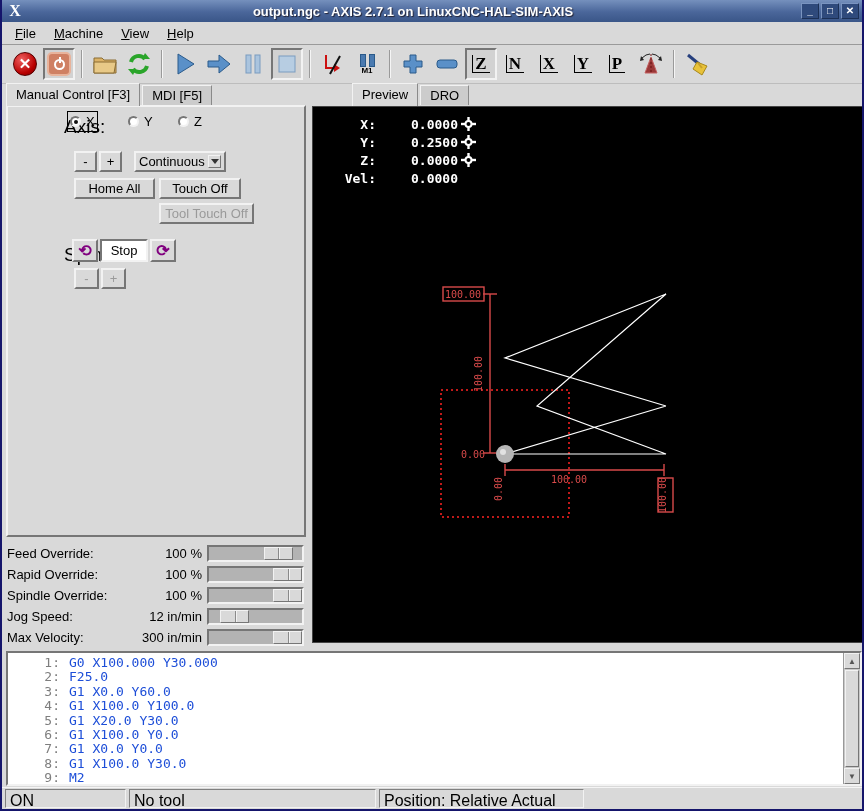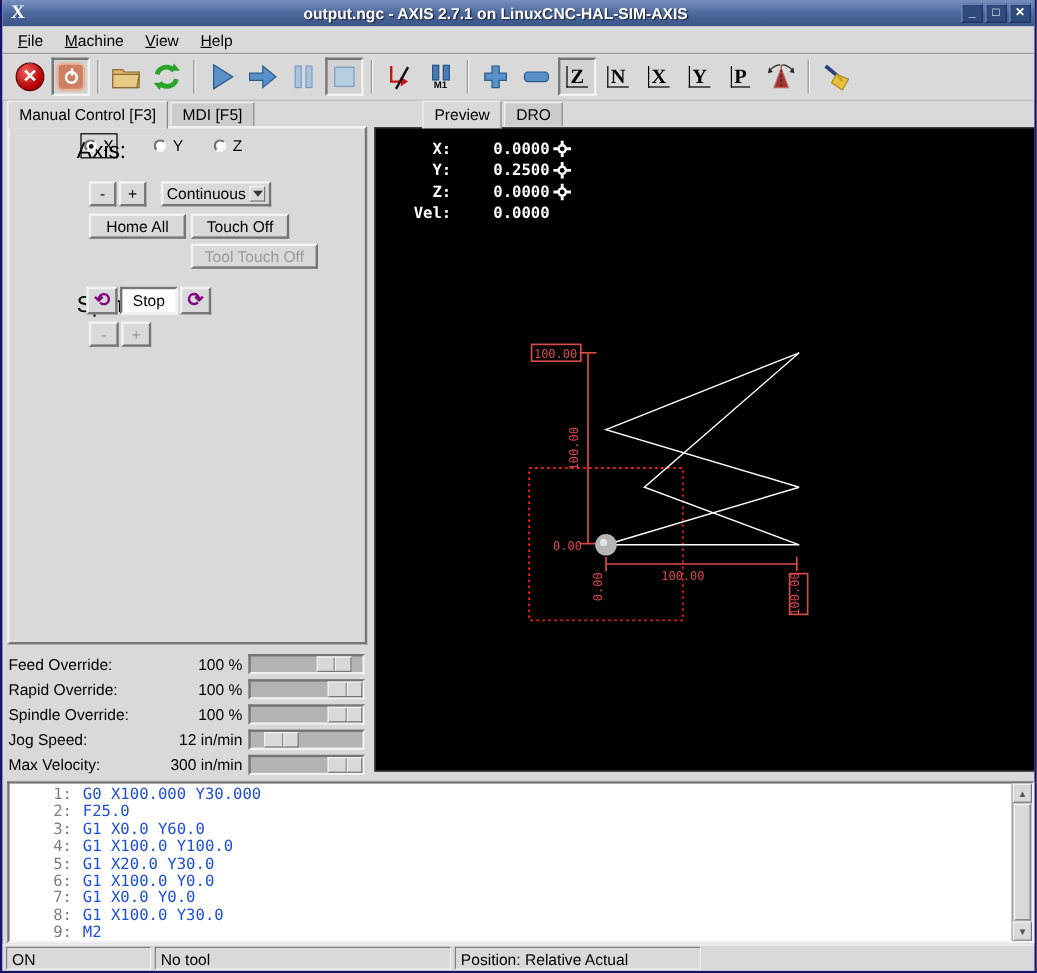--- a/index.html
+++ b/index.html
@@ -41,21 +41,21 @@
   .m1bars i{width:6px;height:13px;background:#4a7ab0;border:1px solid #2a5a8a;}
   .m1txt{font-size:8px;font-weight:bold;line-height:8px;}
   .spin-ic{font-size:16px;font-weight:bold;color:#80007f;line-height:16px;}
   .btn{display:inline-flex;align-items:center;justify-content:center;font-size:13px;
     border:2px solid;border-color:#f2f2f2 #767676 #767676 #f2f2f2;background:#d9d9d9;position:absolute;}
   .btn.disabled{color:#9a9a9a;}
   .btn.active{background:#ececec;}
   
   .panel-left{position:absolute;left:4px;top:84px;width:300px;height:563px;}
   .panel-right{position:absolute;left:310px;top:84px;width:552px;height:559px;}
-  .tabbar{position:absolute;left:0;top:0;height:22px;display:flex;align-items:center;gap:2px;}
+  .tabbar{position:absolute;left:0;top:0;height:22px;display:flex;align-items:flex-end;gap:2px;}
   .tab{padding:3px 9px 2px 9px;border:1px solid #8a8a8a;border-bottom:none;background:#d9d9d9;
     border-top-color:#f2f2f2;border-left-color:#f2f2f2;position:relative;}
   .tab.active{padding-bottom:4px;z-index:2;}
   .tab.inactive{background:#cccccc;margin-bottom:1px;padding-top:2px;}
   .tabframe{position:absolute;left:0;top:21px;width:100%;
     border:2px solid;border-color:#f2f2f2 #767676 #767676 #f2f2f2;background:#d9d9d9;}
   
   .lbl{position:absolute;font-size:19px;margin-left:48px;}
   .radio{position:absolute;display:flex;align-items:center;gap:5px;}
   .rdot{width:11px;height:11px;border-radius:50%;border:2px solid;border-color:#767676 #f2f2f2 #f2f2f2 #767676;background:#fff;position:relative;}
@@ -92,21 +92,21 @@
   .gtxt{color:#1d4ed8;white-space:pre;}
   .vscroll{position:absolute;right:0;top:0;width:17px;height:100%;background:#c8c8c8;
     border-left:1px solid #999;display:flex;flex-direction:column;}
   .varrow{height:16px;background:#d9d9d9;border:1px solid;border-color:#f2f2f2 #767676 #767676 #f2f2f2;
     display:flex;align-items:center;justify-content:center;font-size:8px;color:#555;}
   .vthumb{flex:1;margin:1px 1px;background:#d9d9d9;border:1px solid;border-color:#f2f2f2 #767676 #767676 #f2f2f2;}
   
   .statusbar{position:absolute;left:0;top:787px;width:100%;height:22px;background:#d9d9d9;
     border-top:1px solid #f5f5f5;}
   .scell{position:absolute;top:1px;height:19px;border:1px solid;border-color:#808080 #f2f2f2 #f2f2f2 #808080;
-    padding:2px 4px;font-size:13px;background:#d9d9d9;white-space:nowrap;overflow:hidden;}
+    padding:2px 4px;font-size:16px;background:#d9d9d9;white-space:nowrap;overflow:hidden;}
 </style>
 </head>
 <body>
 
 <div class="win">
 
   <div class="titlebar">
     <div class="title-logo">X</div>
     <div class="title-text">output.ngc - AXIS 2.7.1 on LinuxCNC-HAL-SIM-AXIS</div>
     <div class="title-btns">
@@ -256,21 +256,21 @@
 
       <div class="btn" style="left:66px;top:44px;width:23px;height:21px;">-</div>
       <div class="btn" style="left:91px;top:44px;width:23px;height:21px;">+</div>
       <div class="combo" style="left:116px;top:44px;width:92px;height:21px;margin-left:10px;">
         <span>Continuous</span>
         <span class="arrowbox"></span>
       </div>
 
       <div class="btn" style="left:66px;top:71px;width:81px;height:21px;">Home All</div>
       <div class="btn" style="left:151px;top:71px;width:82px;height:21px;">Touch Off</div>
-      <div class="btn disabled" style="left:151px;top:96px;width:106px;height:21px;">Tool Touch Off</div>
+      <div class="btn disabled" style="left:151px;top:96px;width:95px;height:21px;">Tool Touch Off</div>
 
       <span class="lbl" style="left:8px;top:137px;">Spindle:</span>
       <div class="btn" style="left:64px;top:132px;width:26px;height:23px;">
           <span class="spin-ic">⟲</span>
         </div>
       <div class="btn active" style="left:92px;top:132px;width:48px;height:23px;border-color:#767676 #f2f2f2 #f2f2f2 #767676;background:#fff;">Stop</div>
       <div class="btn" style="left:142px;top:132px;width:26px;height:23px;">
           <span class="spin-ic">⟳</span>
         </div>
 

